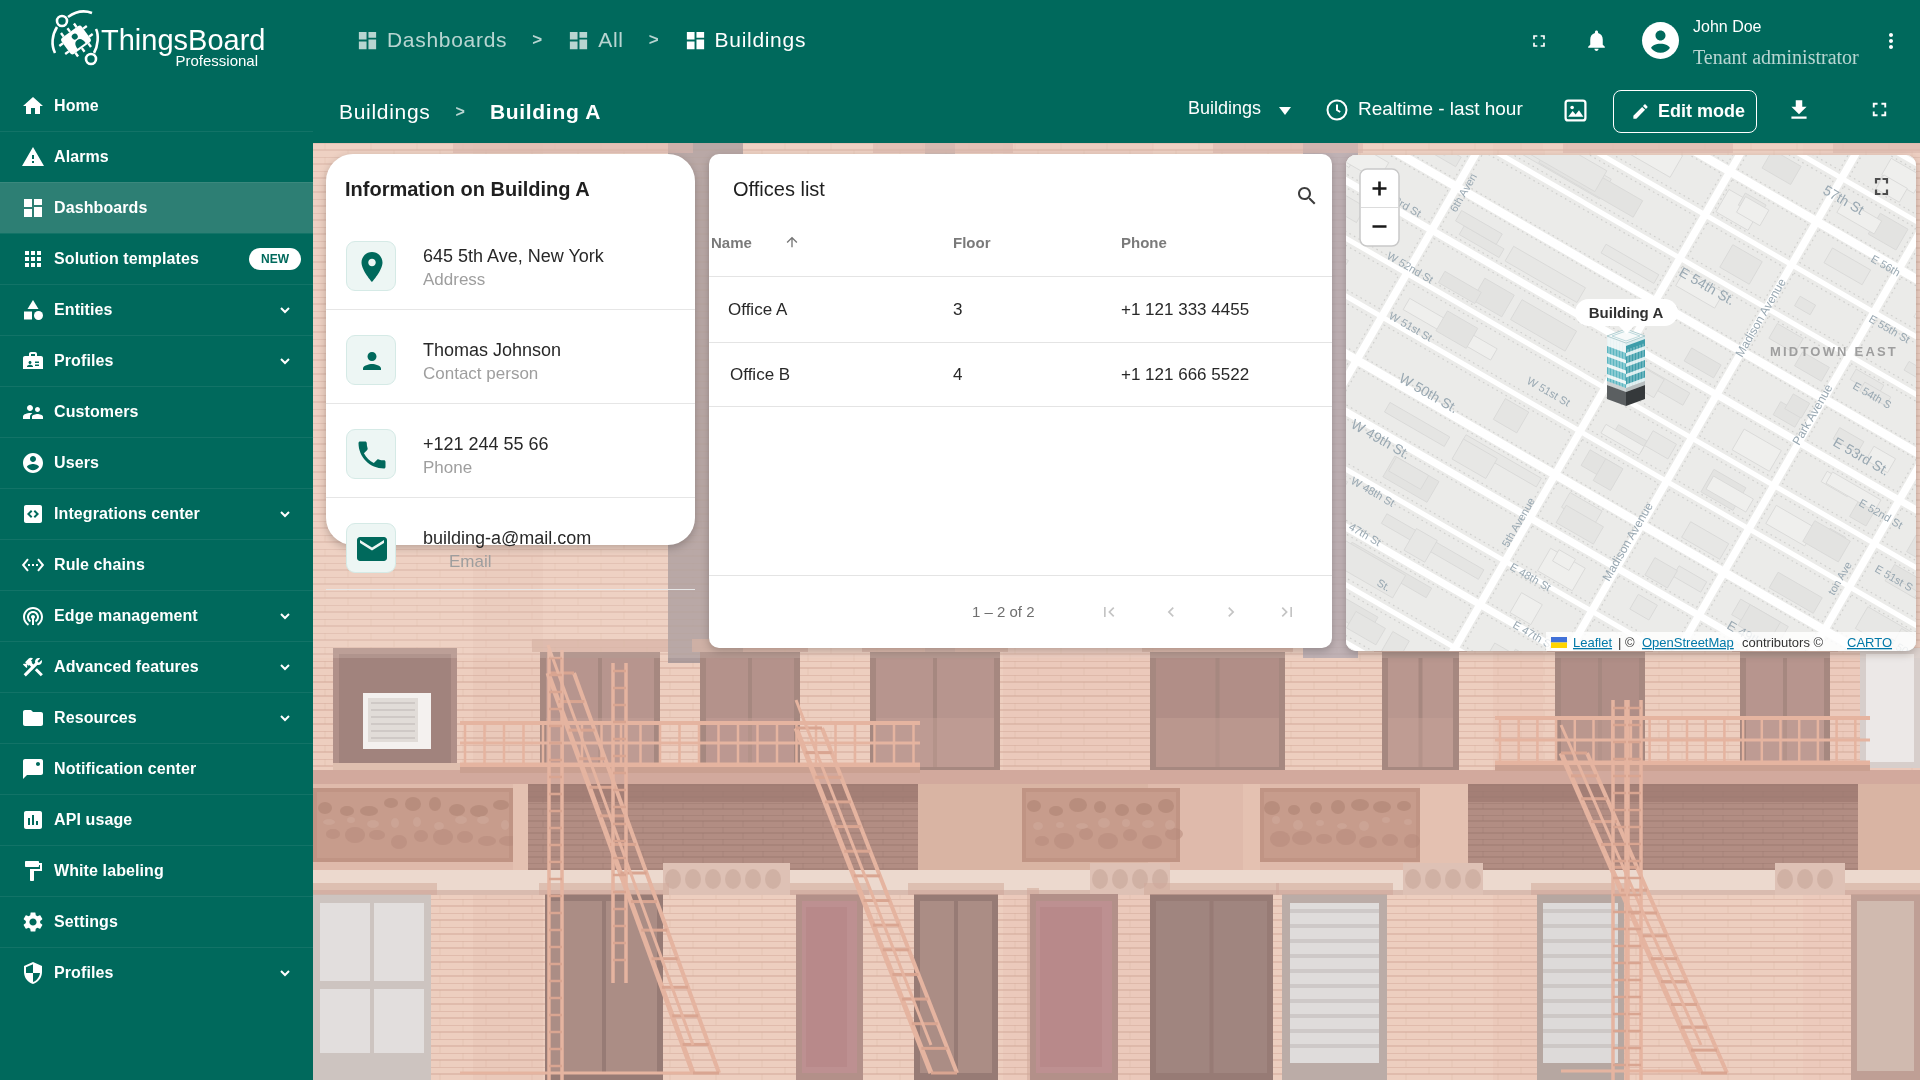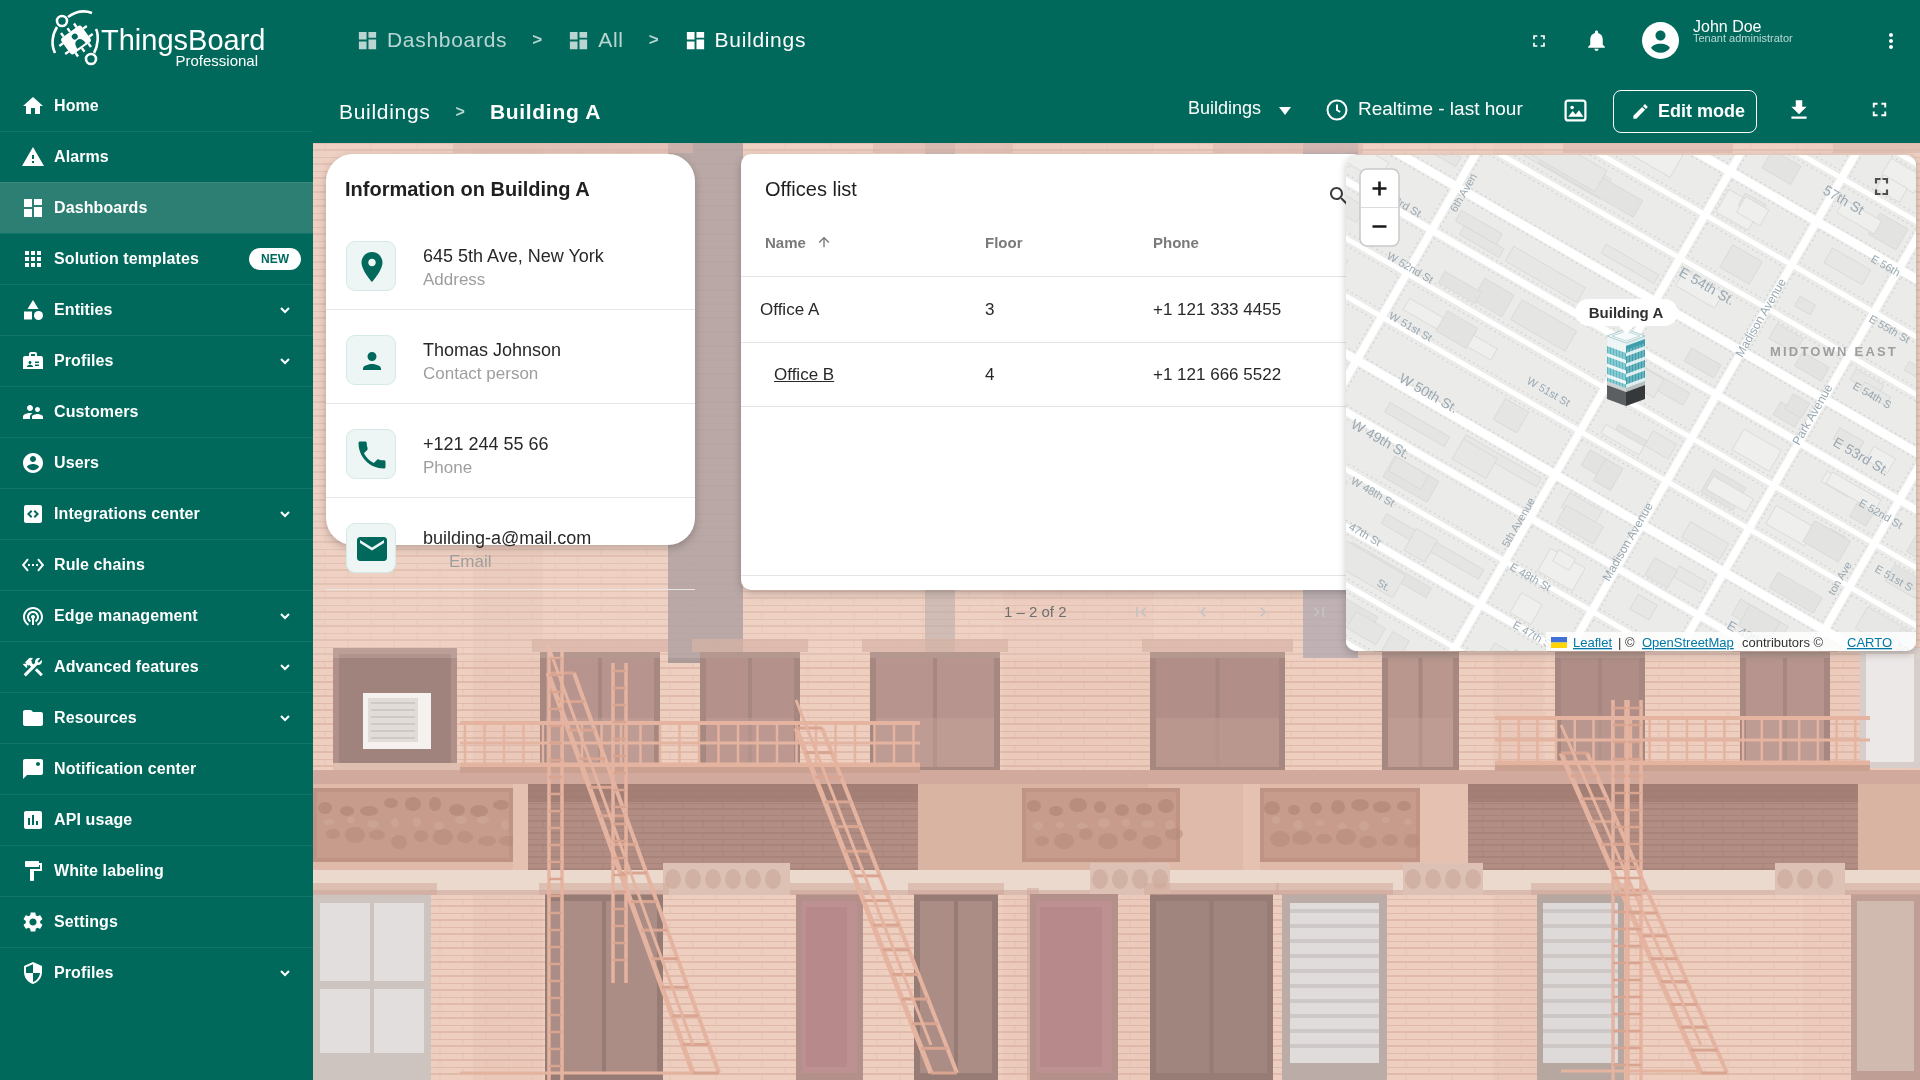--- a/index.html
+++ b/index.html
@@ -22,21 +22,21 @@
 #toolbar { position:absolute; left:313px; top:80px; width:1607px; height:63px; background:#00695c; z-index:4; }
 .crumb { display:flex; align-items:center; position:absolute; }
 .bc-ic { width:23px; height:23px; margin-right:8px; }
 .bc-t { font-size:21px; color:rgba(255,255,255,0.72); letter-spacing:0.7px; }
 .bc-t.last { color:#fff; }
 .bc-sep { font-size:17px; font-weight:bold; color:rgba(255,255,255,0.72); margin:0 25px; }
 
 #content { position:absolute; left:313px; top:143px; width:1607px; height:937px; overflow:hidden; }
 .card { position:absolute; background:#fff; border-radius:10px; box-shadow:0 3px 8px rgba(0,0,0,0.22); }
 #card1 { left:13px; top:11px; width:369px; height:391px;border-radius:27px; }
-#card2 { left:396px; top:11px; width:623px; height:436px;margin-left:32px; }
+#card2 { left:396px; top:11px; width:623px; height:494px; }
 #card3 { left:1033px; top:12px; width:570px; height:496px; overflow:hidden; }
 .cardtitle { position:absolute; left:19px; top:24px; font-size:20px; color:#1f1f1f; }
 #card1 .cardtitle { font-weight:bold; }
 
 .irow { position:absolute; left:0; width:369px; }
 .ibox { position:absolute; left:20px; top:0; width:50px; height:50px; background:#edf6f4; border:1px solid #d5eae6; border-radius:9px; }
 .ibox svg { position:absolute; left:7px; top:7px; }
 .iline { position:absolute; left:0; width:369px; border-top:1px solid #e6e6e6; }
 .ipri { position:absolute; left:97px; font-size:18px; color:#282828; }
 .isec { position:absolute; left:97px; font-size:17px; color:#9e9e9e; }
@@ -229,21 +229,21 @@
       <path d="M7 14H5v5h5v-2H7v-3zm-2-4h2V7h3V5H5v5zm12 7h-3v2h5v-5h-2v3zM14 5v2h3v3h2V5h-5z"></path>
     </svg>
   <svg class="abs" style="left:1271px; top:28px;" width="25" height="25" viewBox="0 0 24 24" fill="#fff">
       <path d="M12 22c1.1 0 2-.9 2-2h-4c0 1.1.89 2 2 2zm6-6v-5c0-3.07-1.64-5.64-4.5-6.32V4c0-.83-.67-1.5-1.5-1.5s-1.5.67-1.5 1.5v.68C7.63 5.36 6 7.92 6 11v5l-2 2v1h16v-1l-2-2z"></path>
     </svg>
   <div class="abs" style="left:1329px; top:22px; width:37px; height:37px; border-radius:50%; background:#fff;"></div>
   <svg class="abs" style="left:1329px; top:22px;" width="37" height="37" viewBox="0 0 24 24">
       <path fill="#00695c" d="M12 5.5c1.8 0 3.25 1.45 3.25 3.25S13.8 12 12 12s-3.25-1.45-3.25-3.25S10.2 5.5 12 5.5zm0 8.6c2.9 0 5.9 1.4 6.1 2.8-1.4 1.9-3.6 3.1-6.1 3.1s-4.7-1.2-6.1-3.1c.2-1.4 3.2-2.8 6.1-2.8z"></path>
     </svg>
   <div class="abs" style="left:1380px; top:18px; color:#fff; font-size:16px;">John Doe</div>
-  <div class="abs" style="left:1380px; top:32px; color:rgba(255,255,255,0.72); font-size:11px;">Tenant administrator</div>
+  <div class="abs" style="left:1380px; top:46px; color:rgba(255,255,255,0.72); font-size:20px;font-family:Liberation Serif, serif;">Tenant administrator</div>
   <svg class="abs" style="left:1566px; top:29px;" width="24" height="24" viewBox="0 0 24 24" fill="#fff">
       <path d="M12 8c1.1 0 2-.9 2-2s-.9-2-2-2-2 .9-2 2 .9 2 2 2zm0 2c-1.1 0-2 .9-2 2s.9 2 2 2 2-.9 2-2-.9-2-2-2zm0 6c-1.1 0-2 .9-2 2s.9 2 2 2 2-.9 2-2-.9-2-2-2z"></path>
     </svg>
 </div>
 
 <div id="toolbar">
   <div class="crumb" style="left:26px; top:20px;">
     <span class="bc-t last">Buildings</span>
     <span class="bc-sep" style="font-size:16px;">&gt;</span>
     <span class="bc-t last" style="font-weight:bold;">Building A</span>
@@ -770,32 +770,32 @@
       <div class="isec" style="top:29px;margin-left:26px;">Email</div>
     </div>
     <div class="iline" style="top:435px;"></div>
   </div>
 
   <div class="card" id="card2">
     <div class="cardtitle" style="left:24px;">Offices list</div>
     <svg class="abs" style="left:586px; top:30px;" width="24" height="24" viewBox="0 0 24 24" fill="#3d3d3d">
         <path d="M15.5 14h-.79l-.28-.27C15.41 12.59 16 11.11 16 9.5 16 5.91 13.09 3 9.5 3S3 5.91 3 9.5 5.91 16 9.5 16c1.61 0 3.09-.59 4.23-1.57l.27.28v.79l5 4.99L20.49 19l-4.99-5zm-6 0C7.01 14 5 11.99 5 9.5S7.01 5 9.5 5 14 7.01 14 9.5 11.99 14 9.5 14z"></path>
       </svg>
-    <div class="th" style="left:24px; top:80px;">Name</div>
+    <div class="th" style="left:2px; top:80px;">Name</div>
     <svg class="abs" style="left:75px; top:80px;" width="16" height="16" viewBox="0 0 24 24" fill="#757575">
         <path d="M4 12l1.41 1.41L11 7.83V20h2V7.83l5.58 5.59L20 12l-8-8-8 8z"></path>
       </svg>
     <div class="th" style="left:244px; top:80px;">Floor</div>
     <div class="th" style="left:412px; top:80px;">Phone</div>
     <div class="tline" style="top:122px;"></div>
     <div class="td" style="left:19px; top:146px;">Office A</div>
     <div class="td" style="left:244px; top:146px;">3</div>
     <div class="td" style="left:412px; top:146px;">+1 121 333 4455</div>
     <div class="tline" style="top:188px;"></div>
-    <div class="td" style="left:33px; top:211px;text-decoration:underline;">Office B</div>
+    <div class="td" style="left:21px; top:211px;">Office B</div>
     <div class="td" style="left:244px; top:211px;">4</div>
     <div class="td" style="left:412px; top:211px;">+1 121 666 5522</div>
     <div class="tline" style="top:252px;"></div>
     <div class="tline" style="top:421px;"></div>
     <div class="pgtxt" style="left:263px; top:449px;">1 – 2 of 2</div>
     <svg class="abs" style="left:390px; top:448px;" width="20" height="20" viewBox="0 0 24 24" fill="#c4c4c4">
         <path d="M5.59 7.41L10.18 12l-4.59 4.59L7 18l6-6-6-6zM16 6h2v12h-2z" transform="scale(-1,1) translate(-24,0)"></path>
       </svg>
     <svg class="abs" style="left:452px; top:448px;" width="20" height="20" viewBox="0 0 24 24" fill="#c4c4c4">
         <path d="M15.41 7.41L14 6l-6 6 6 6 1.41-1.41L10.83 12z"></path>

